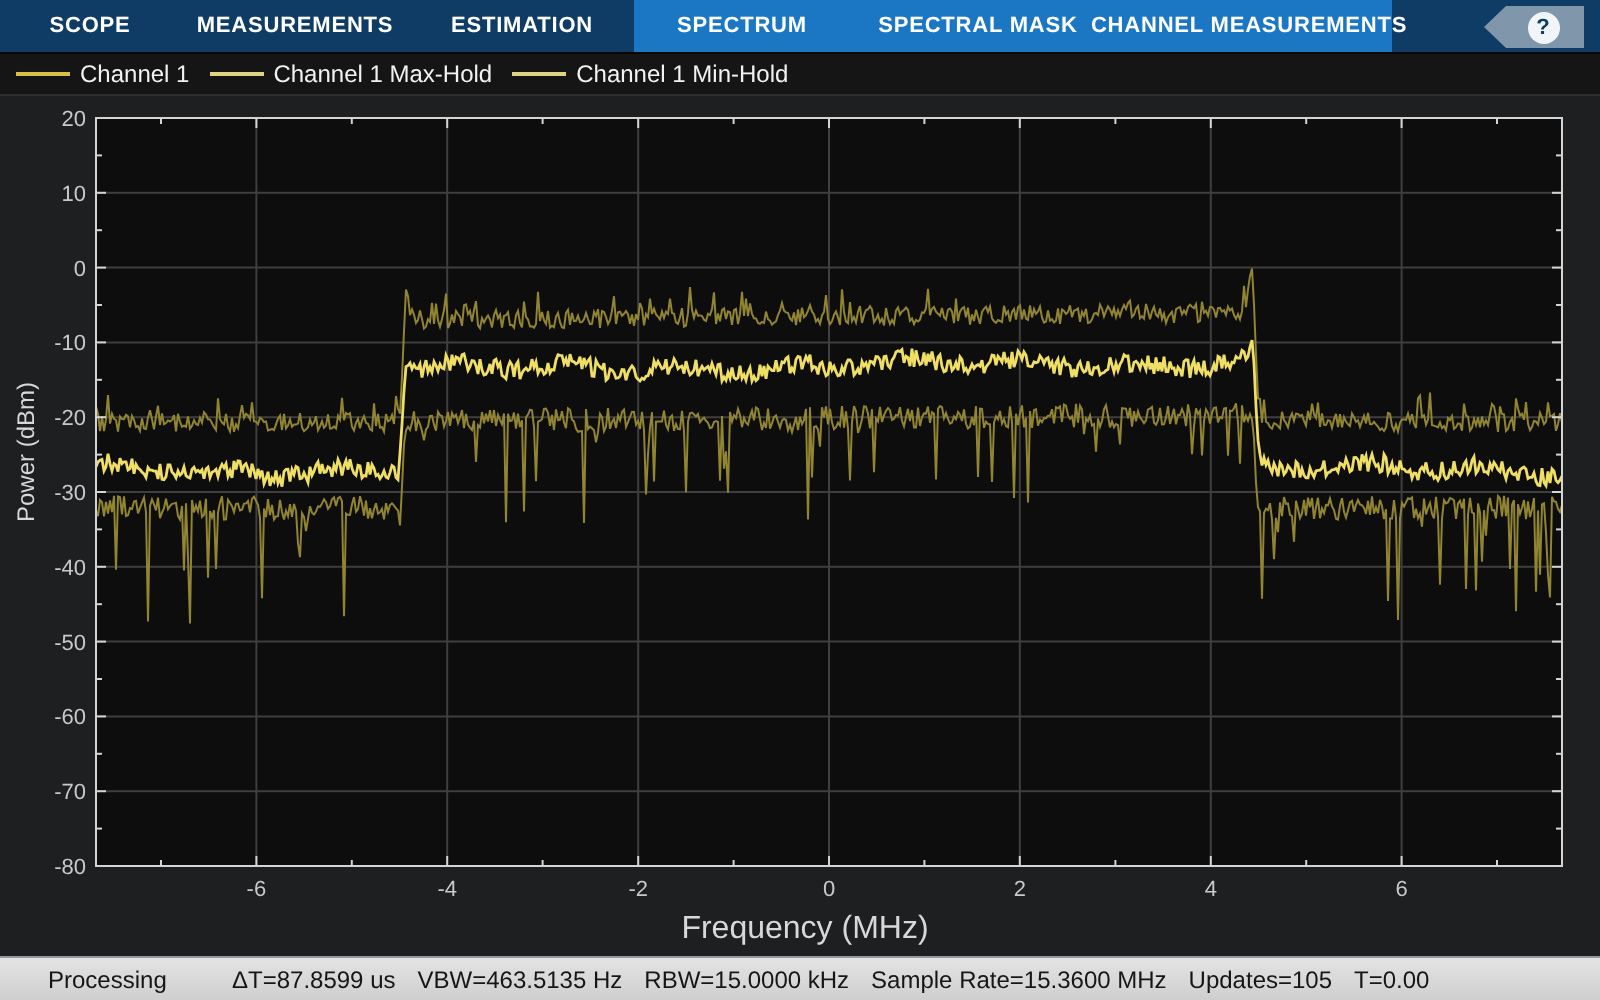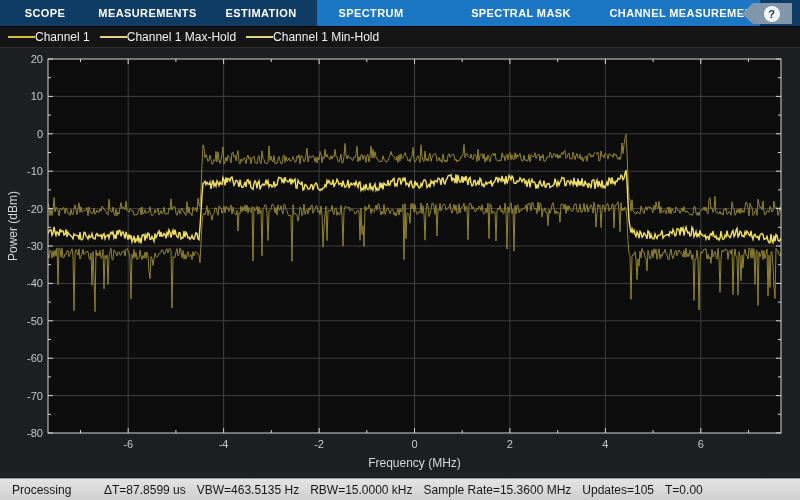--- a/index.html
+++ b/index.html
@@ -7,50 +7,50 @@
               font-family:"Liberation Sans", sans-serif; }
   .app { width:800px; height:500px; display:flex; flex-direction:column; }
 
   
   .toolbar { height:27px; background:#0e3c64; display:flex; align-items:stretch;
              position:relative; flex:none; border-bottom:1px solid #060606;}
   .tab { color:#fff; font-size:11px; font-weight:700; letter-spacing:.4px;
          display:flex; align-items:center; justify-content:center; cursor:default;
          white-space:nowrap; }
   .t-scope{width:90px;} .t-est{width:112px;} .t-meas{width:115px;}
-  .tab-group-light { display:flex; background:#1b77c4;gap:32px; }
+  .tab-group-light { display:flex; background:#1b77c4; }
   .t-spec{width:108px;} .t-mask{width:128px;} .t-chan{width:143px;}
   .toolbar-fill { flex:1; }
   .help-tag { position:absolute; right:8px; top:3px; width:50px; height:21px;
               background:#8096ab; display:flex; align-items:center; justify-content:center;
               padding-left:9px;
               clip-path:polygon(0 50%, 11px 0, 100% 0, 100% 100%, 11px 100%); }
   .help-circle { width:16px; height:16px; border-radius:50%; background:#f2f5f8;
                  color:#0d3c66; font-weight:700; font-size:11px; line-height:16px;
                  display:flex; align-items:center; justify-content:center; }
 
   
   .legendbar { height:21px; background:#151515; display:flex; align-items:center;
                padding-left:8px; gap:10px; flex:none; border-bottom:1px solid #2e2e2e;}
-  .legend-item { display:flex; align-items:center; color:#f2f2f2; font-size:12px; }
+  .legend-item { display:flex; align-items:center; gap:5px; color:#f2f2f2; font-size:12px; }
   .legend-line { width:27px; height:2px; display:inline-block; }
 
   
   .plot-panel { position:relative; flex:1; background:#1d1f20; }
   .plot-panel svg { position:absolute; left:0; top:0; }
   .ylabel { position:absolute; left:1px; top:50%; transform:translateY(-50%) rotate(-90deg);
             transform-origin:center; color:#d8d8d8; font-size:12px; white-space:nowrap;
             width:24px; text-align:center; margin-top:-14px;}
-  .xlabel { position:absolute; left:48px; width:733px; text-align:center; top:408px;
-            color:#d8d8d8; font-size:12px; }
+  .xlabel { position:absolute; left:36px; width:733px; text-align:center; top:408px;
+            color:#d8d8d8; font-size:16px; }
 
   
   .statusbar { height:22px; background:linear-gradient(#e3e3e3,#cfcfcf);
                border-top:1px solid #999; display:flex; align-items:center;
-               padding:0 0 0 12px; font-size:12px; color:#161616; white-space:nowrap;
+               padding:0 0 0 24px; font-size:12px; color:#161616; white-space:nowrap;
                overflow:hidden; flex:none; }
   .status-state { width:76px; margin-right:16px; flex:none; }
   .status-item { margin-right:11px; flex:none; }
 </style>
 </head>
 <body>
 
 <div class="app">
 
   <div class="toolbar">

